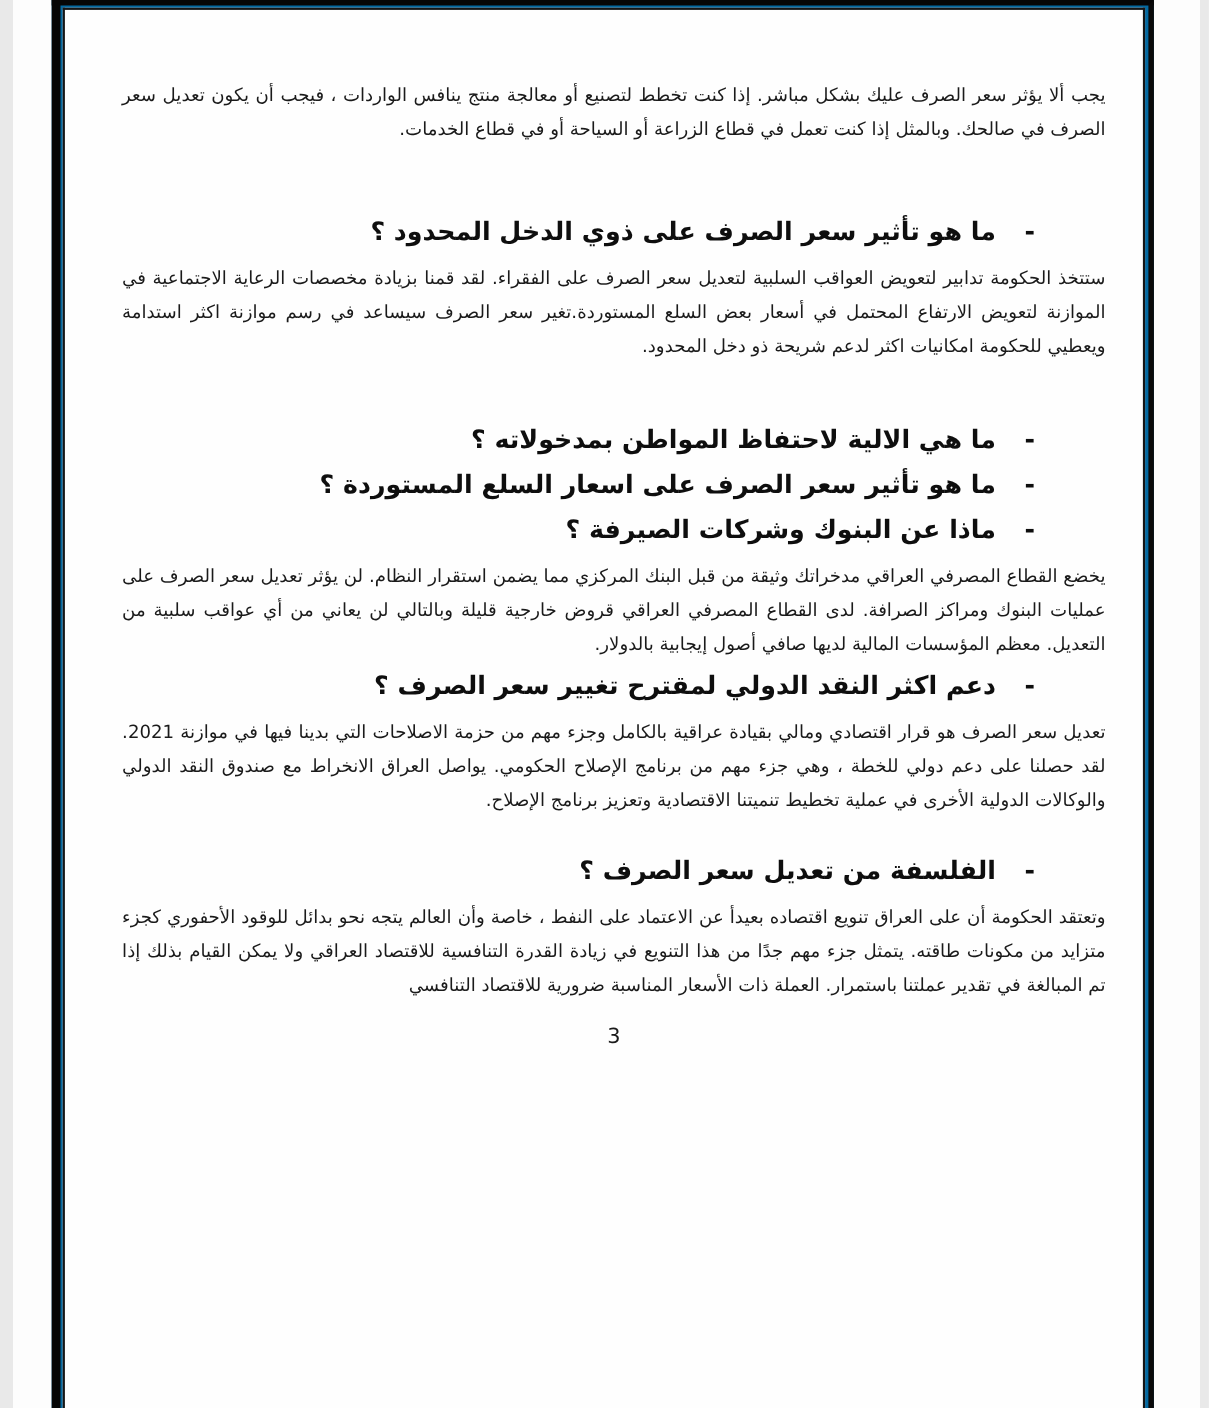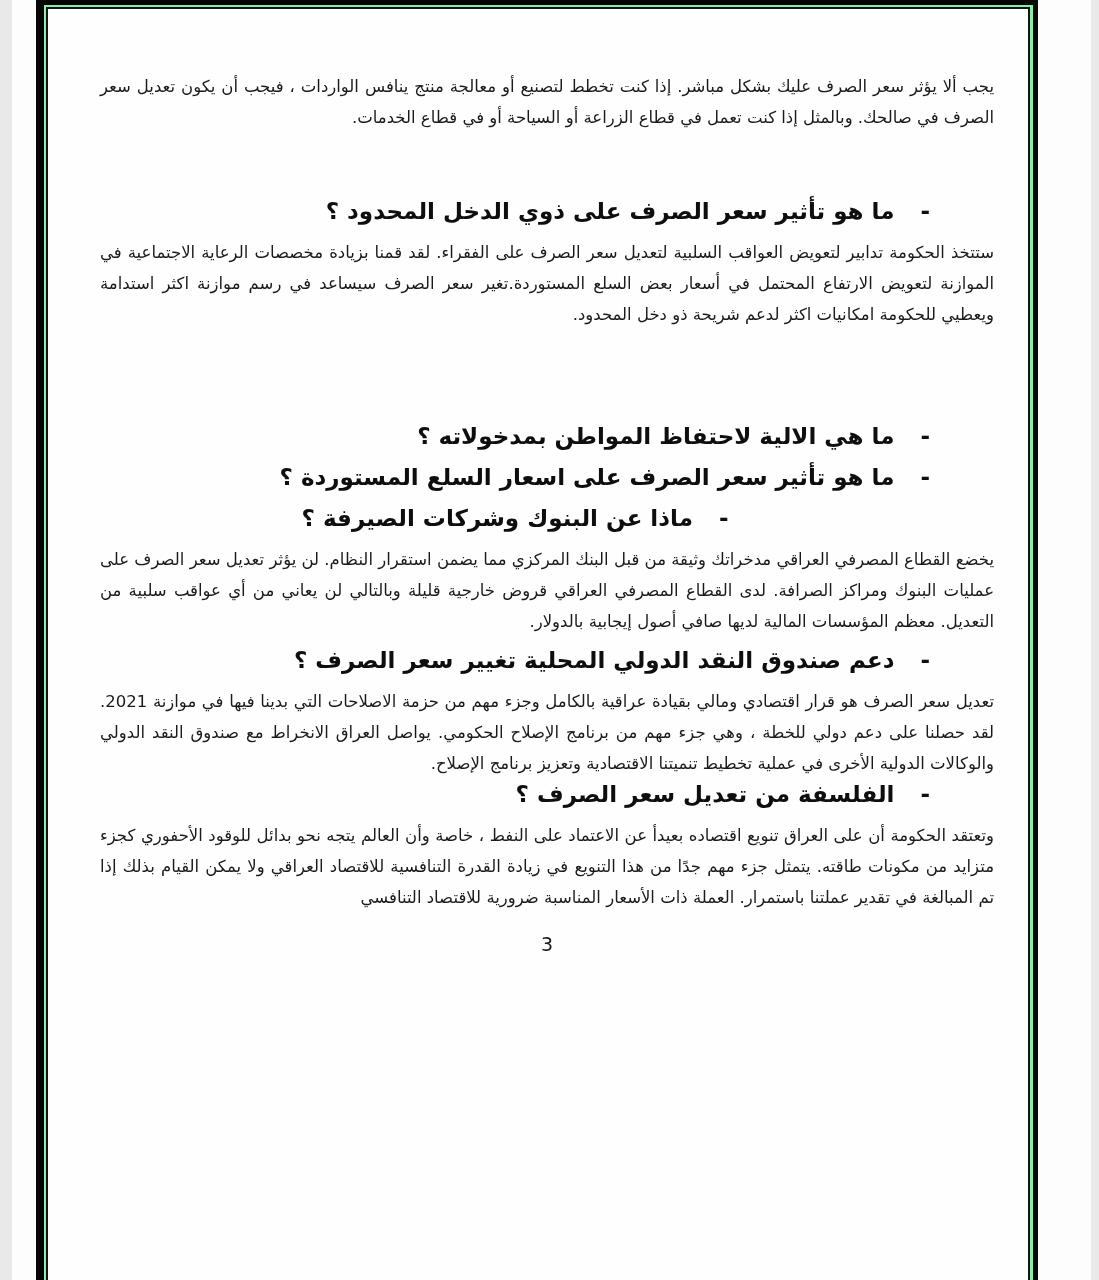--- a/index.html
+++ b/index.html
@@ -11,23 +11,23 @@
   body {
     position: relative;
     background: linear-gradient(to right,
       #e9e9e9 0, #e9e9e9 12px,
       #fdfdfd 12px, #fdfdfd 1091px,
       #e9e9e9 1091px, #e9e9e9 1099px);
   }
   
   .page {
     position: absolute;
-    left: 36px; top: 0;
+    left: 47px; top: 0;
     width: 1002px; height: 1280px;
-    background: #86efac;
+    background: #0369a1;
     border-left: 8px solid #060606;
     border-right: 5px solid #0a0a0a;
     border-top: 5px solid #060606;
   }
   .page-inner {
     margin: 2px 3px 0 2px;
     border: 2px solid #151515;
     border-bottom: none;
     height: calc(100% - 2px);
     background: #fefefe;
@@ -49,25 +49,25 @@
     font-weight: bold;
     font-size: 23px;
     line-height: 31px;
     padding-right: 64px;
     color: #0e0e0e;
     margin-bottom: 10px;
   }
   .dash { margin-left: 26px; font-weight: bold; }
   
   .section:nth-of-type(1) .heading { margin-top: 63px; }
-  .section:nth-of-type(2) .heading { margin-top: 91px; }
+  .section:nth-of-type(2) .heading { margin-top: 55px; }
   .section:nth-of-type(3) .heading { margin-top: 1px; }
-  .section:nth-of-type(4) .heading { margin-top: 3px; text-align: center; }
+  .section:nth-of-type(4) .heading { margin-top: 3px; }
   .section:nth-of-type(5) .heading { margin-top: 8px; }
-  .section:nth-of-type(6) .heading { }
+  .section:nth-of-type(6) .heading { margin-top: 34px; }
   .section:nth-of-type(7) .heading { margin-top: 4px; }
   .page-num {
     margin-top: 17px;
     text-align: center;
     font-size: 19px;
     line-height: 28px;
     color: #1a1a1a;
   }
 </style>
 </head>
@@ -92,21 +92,21 @@
   <section class="section">
     <div class="heading"><span class="dash">-</span><span class="heading-text">ما هو تأثير سعر الصرف على اسعار السلع المستوردة ؟</span></div>
   </section>
 
   <section class="section">
     <div class="heading"><span class="dash">-</span><span class="heading-text">ماذا عن البنوك وشركات الصيرفة ؟</span></div>
     <p class="para">يخضع القطاع المصرفي العراقي مدخراتك وثيقة من قبل البنك المركزي مما يضمن استقرار النظام. لن يؤثر تعديل سعر الصرف على عمليات البنوك ومراكز الصرافة. لدى القطاع المصرفي العراقي قروض خارجية قليلة وبالتالي لن يعاني من أي عواقب سلبية من التعديل. معظم المؤسسات المالية لديها صافي أصول إيجابية بالدولار.</p>
   </section>
 
   <section class="section">
-    <div class="heading"><span class="dash">-</span><span class="heading-text">دعم صندوق النقد الدولي المحلية تغيير سعر الصرف ؟</span></div>
+    <div class="heading"><span class="dash">-</span><span class="heading-text">دعم اكثر النقد الدولي لمقترح تغيير سعر الصرف ؟</span></div>
     <p class="para">تعديل سعر الصرف هو قرار اقتصادي ومالي بقيادة عراقية بالكامل وجزء مهم من حزمة الاصلاحات التي بدينا فيها في موازنة 2021. لقد حصلنا على دعم دولي للخطة ، وهي جزء مهم من برنامج الإصلاح الحكومي. يواصل العراق الانخراط مع صندوق النقد الدولي والوكالات الدولية الأخرى في عملية تخطيط تنميتنا الاقتصادية وتعزيز برنامج الإصلاح.</p>
   </section>
 
   <section class="section">
     <div class="heading"><span class="dash">-</span><span class="heading-text">الفلسفة من تعديل سعر الصرف ؟</span></div>
     <p class="para">وتعتقد الحكومة أن على العراق تنويع اقتصاده بعيدأ عن الاعتماد على النفط ، خاصة وأن العالم يتجه نحو بدائل للوقود الأحفوري كجزء متزايد من مكونات طاقته. يتمثل جزء مهم جدًا من هذا التنويع في زيادة القدرة التنافسية للاقتصاد العراقي ولا يمكن القيام بذلك إذا تم المبالغة في تقدير عملتنا باستمرار. العملة ذات الأسعار المناسبة ضرورية للاقتصاد التنافسي</p>
   </section>
 
   <section class="section">
   </section>

